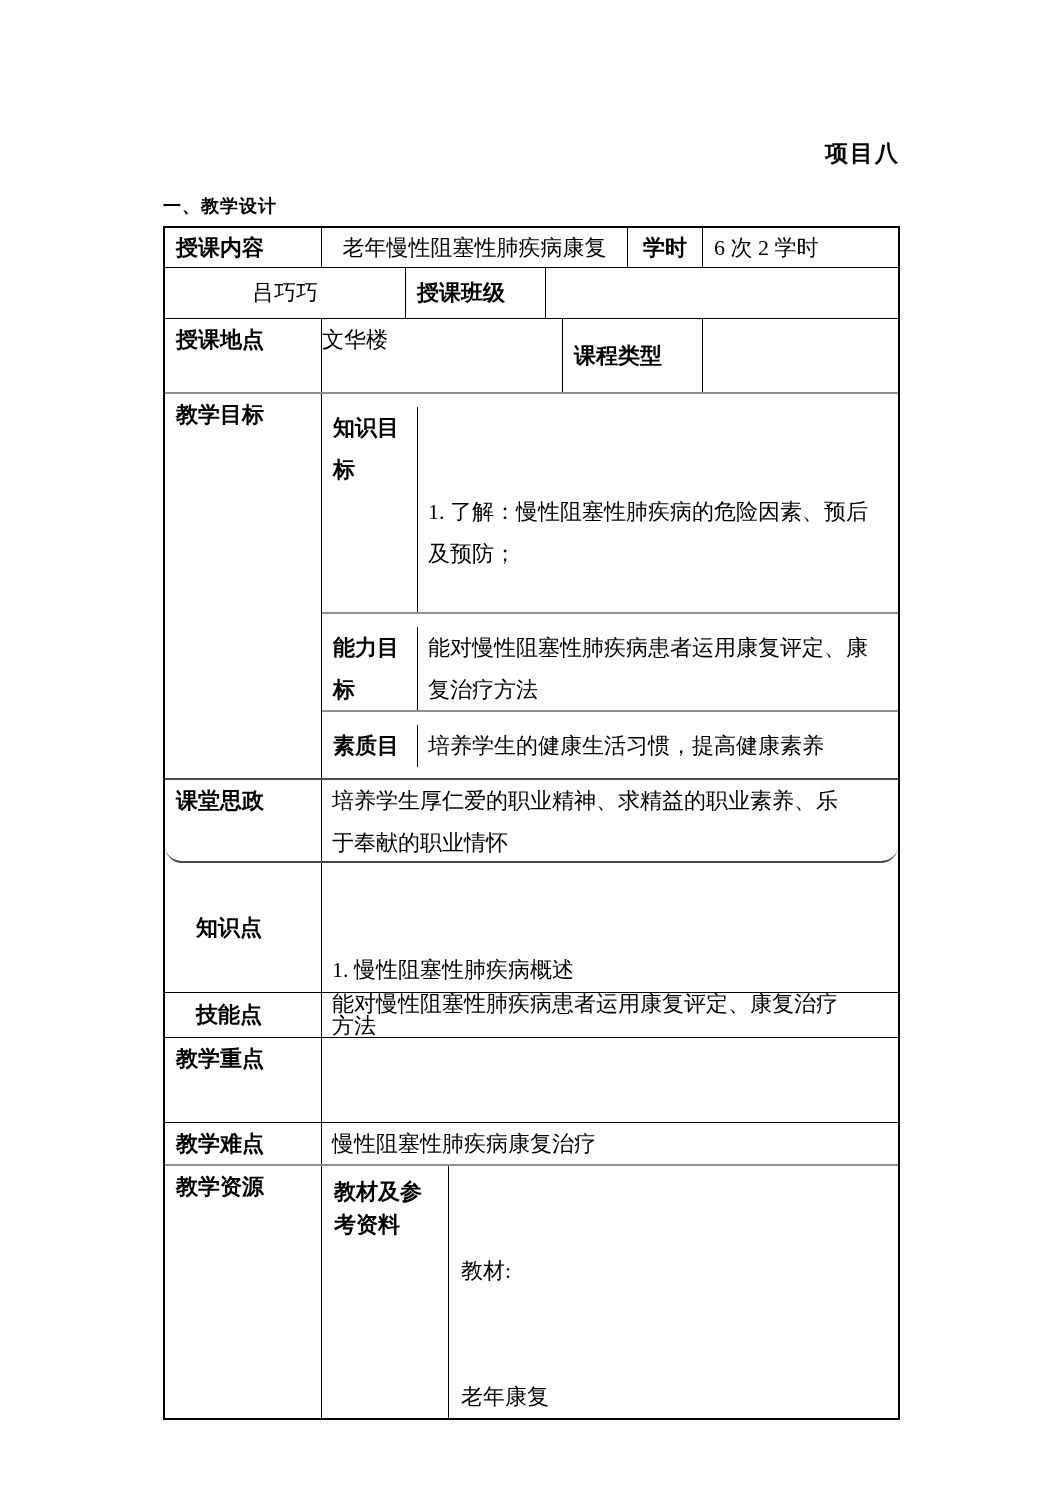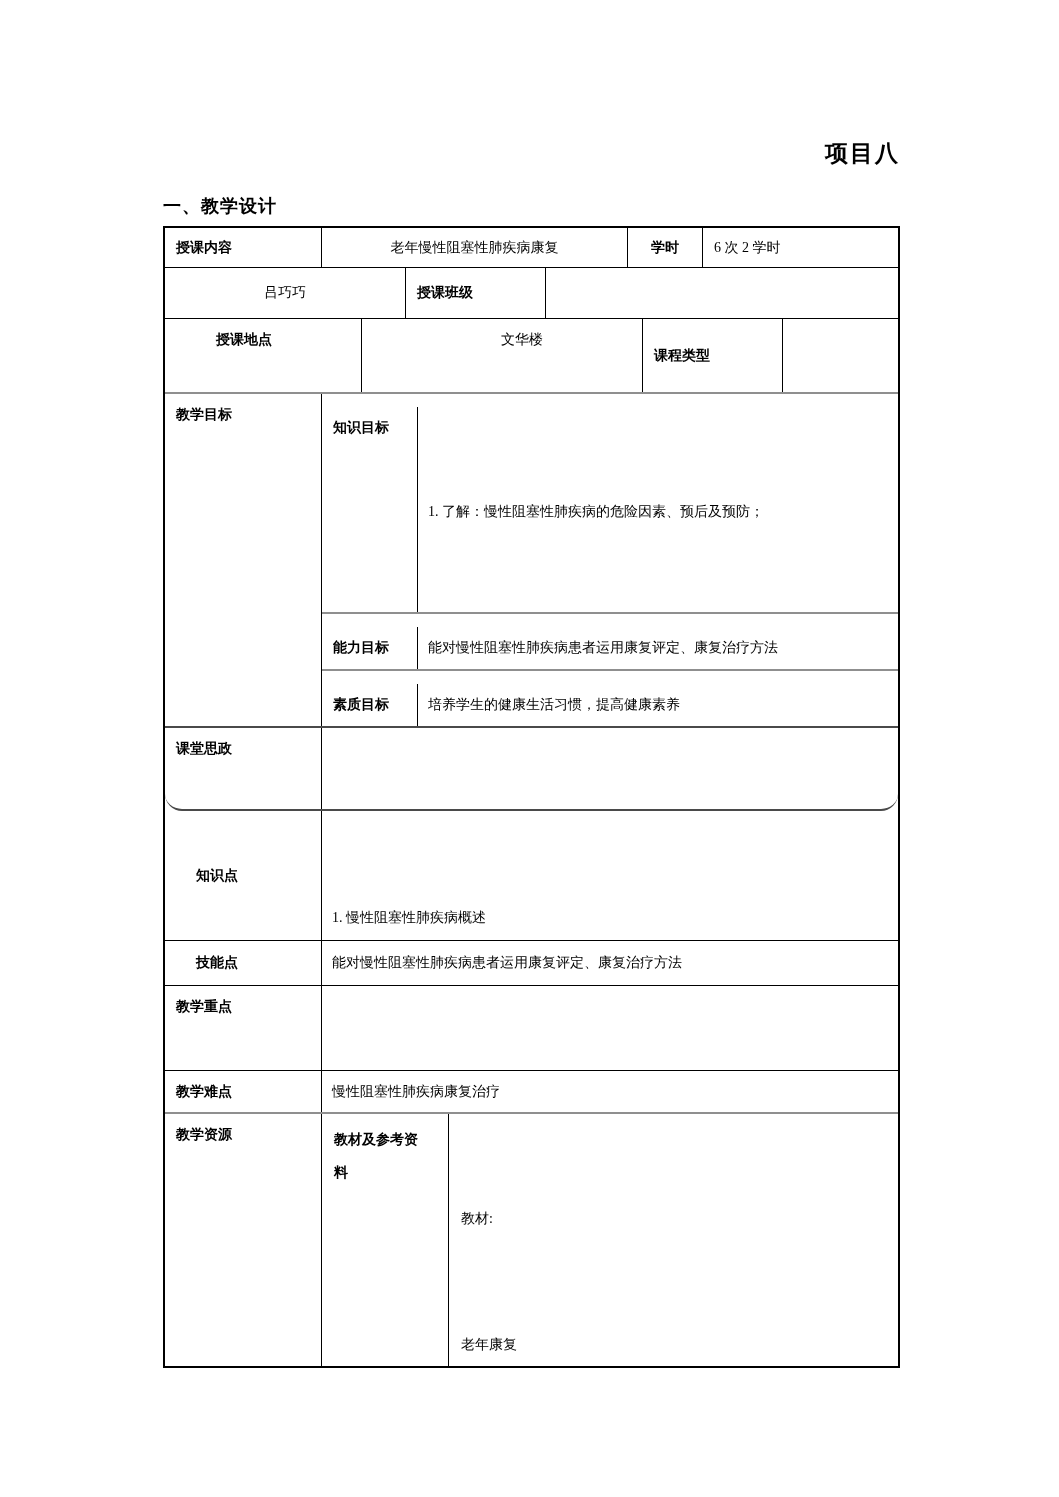--- a/index.html
+++ b/index.html
@@ -20,48 +20,48 @@
   .tbl{
     margin-top:6px;width:737px;box-sizing:border-box;
     border:2px solid #000;background:#fff;
   }
   .row{display:flex;box-sizing:border-box;}
   .bb-black{border-bottom:1px solid #000;}
   .bb-gray{border-bottom:2px solid #8f8f8f;}
   .bb-dark{border-bottom:2px solid #4a4a4a;}
   .cell{
     box-sizing:border-box;border-right:1px solid #000;
-    font-size:14px;line-height:42px;white-space:pre-wrap;
+    font-size:22px;line-height:42px;white-space:pre-wrap;
     overflow:hidden;
   }
   .cell.last{border-right:none;}
   .lbl{font-weight:bold;}
   .w157{width:157px;flex:0 0 157px;}
   .w306{width:306px;flex:0 0 306px;}
   .w75{width:75px;flex:0 0 75px;}
   .w195{width:195px;flex:1 1 auto;}
   .w241{width:241px;flex:0 0 241px;}
   .w140{width:140px;flex:0 0 140px;}
   .w96{width:96px;flex:0 0 96px;}
   .w127{width:127px;flex:0 0 127px;}
   .grow{flex:1 1 auto;}
   .pl{padding-left:11px;}
-  .ctr{text-align:center;}
+  .ctr{}
   .vctr{display:flex;align-items:center;}
   .vctr.ctr{justify-content:center;}
-  .ptop{padding-top:9px;line-height:24px;margin-left:40px;}
+  .ptop{padding-top:9px;line-height:24px;}
   .content{padding:0 24px 0 10px;}
   .content-wide{padding:0 40px 0 10px;}
   .content-res{padding:0 10px 0 12px;}
   .indent{padding-left:31px;text-align:right;}
   .narrow-wrap{padding:9px 22px 0 12px;line-height:33px;}
   .h40{height:40px;}
   .h51{height:51px;}
   .h75{height:75px;}
-  .h334{height:334px;}
+  .h334{height:386px;}
   .h207{height:207px;}
   .h85{height:85px;}
   .h42{height:42px;}
   .h83{height:83px;border-radius:17px;}
   .h130{height:130px;}
   .h45{height:45px;}
   .h43{height:43px;}
   .h252{height:252px;}
   .goals-right{flex:1 1 auto;display:flex;flex-direction:column;}
   .subrow{display:flex;box-sizing:border-box;margin-top:13px;}
@@ -120,20 +120,21 @@
         </div>
         <div class="subrow h42">
           <div class="cell w96 pl lbl">素质目标</div>
           <div class="cell grow last content">培养学生的健康生活习惯，提高健康素养</div>
         </div>
       </div>
     </div>
 
     <div class="row h83 bb-dark">
       <div class="cell w157 pl lbl">课堂思政</div>
+      <div class="cell grow last content-wide">培养学生厚仁爱的职业精神、求精益的职业素养、乐于奉献的职业情怀</div>
     </div>
 
     <div class="row h130 bb-black">
       <div class="cell w157 lbl indent vctr">知识点</div>
       <div class="cell grow last content-wide" style="padding-top:2px;">
         <div>1. 慢性阻塞性肺疾病概述</div>
         
         
       </div>
     </div>

